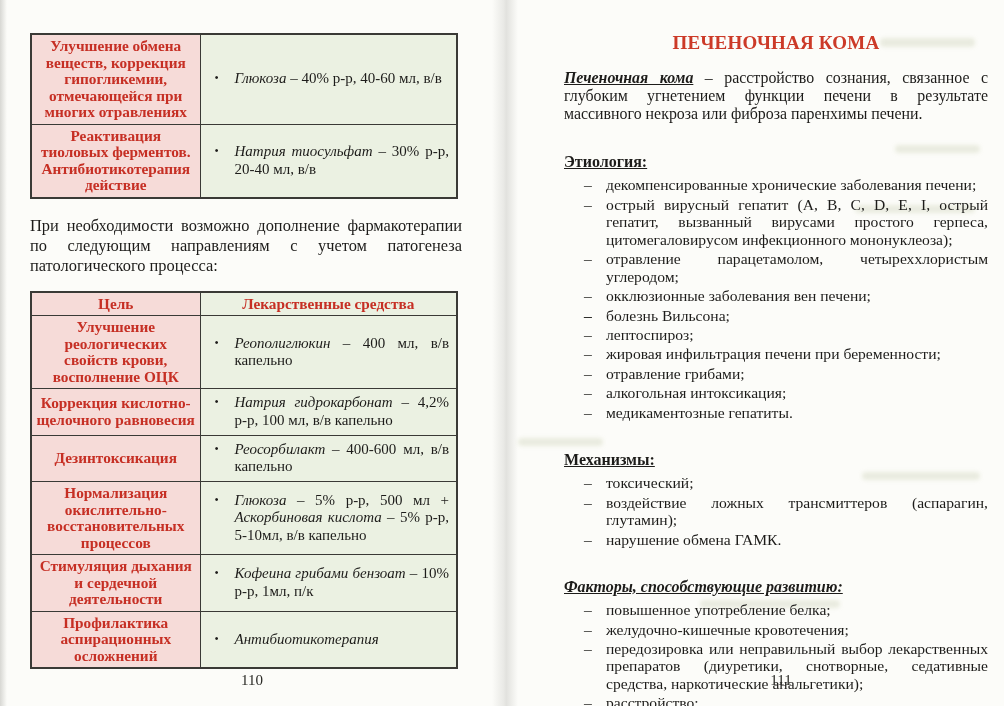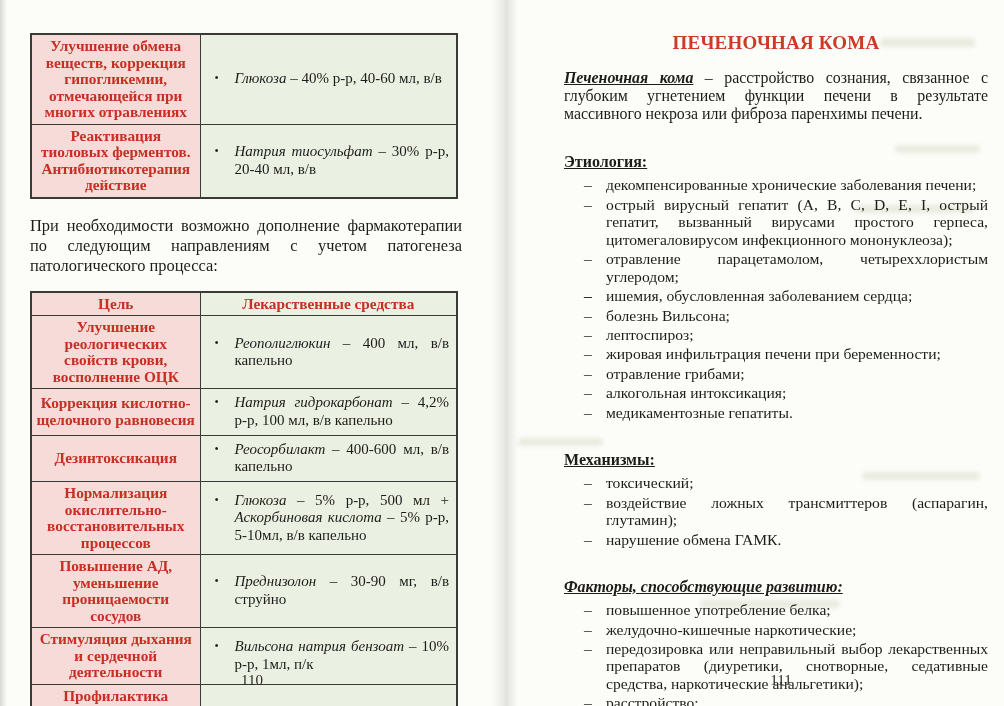--- a/index.html
+++ b/index.html
@@ -136,29 +136,23 @@
               <div class="drug"><span class="bullet">•</span><em>Реосорбилакт</em><span> – 400-600 мл, в/в капельно</span></div>
             </td>
           </tr>
           <tr>
             <td class="goal-cell">Нормализация окислительно-восстановительных процессов</td>
             <td class="drugs-cell">
               <div class="drug"><span class="bullet">•</span><em>Глюкоза</em><span> – 5% р-р, 500 мл + </span><em>Аскорбиновая кислота</em><span> – 5% р-р, 5-10мл, в/в капельно</span></div>
             </td>
           </tr>
           <tr>
-            <td class="goal-cell">Повышение АД, уменьшение проницаемости сосудов</td>
-            <td class="drugs-cell">
-              <div class="drug"><span class="bullet">•</span><em>Преднизолон</em><span> – 30-90 мг, в/в струйно</span></div>
-            </td>
-          </tr>
-          <tr>
             <td class="goal-cell">Стимуляция дыхания и сердечной деятельности</td>
             <td class="drugs-cell">
-              <div class="drug"><span class="bullet">•</span><em>Вильсона натрия бензоат</em><span> – 10% р-р, 1мл, п/к</span></div>
+              <div class="drug"><span class="bullet">•</span><em>Кофеина грибами бензоат</em><span> – 10% р-р, 1мл, п/к</span></div>
             </td>
           </tr>
           <tr>
             <td class="goal-cell">Профилактика аспирационных осложнений</td>
             <td class="drugs-cell">
               <div class="drug"><span class="bullet">•</span><em>Антибиотикотерапия</em></div>
             </td>
           </tr>
         </tbody>
     </table>
@@ -171,43 +165,43 @@
 
     <p class="def"><span class="term">Печеночная кома</span><span> – расстройство сознания, связанное с глубоким угнетением функции печени в результате массивного некроза или фиброза паренхимы печени.</span></p>
 
     <div id="sections">
         <div class="section">
           <div class="section-heading"><span>Этиология:</span></div>
           <div class="list">
             <div class="list-item"><span class="dash">–</span><span>декомпенсированные хронические заболевания печени;</span></div>
             <div class="list-item"><span class="dash">–</span><span>острый вирусный гепатит (А, В, С, D, Е, I, острый гепатит, вызванный вирусами простого герпеса, цитомегаловирусом инфекционного мононуклеоза);</span></div>
             <div class="list-item"><span class="dash">–</span><span>отравление парацетамолом, четыреххлористым углеродом;</span></div>
+            <div class="list-item"><span class="dash">–</span><span>окклюзионные заболевания вен печени;</span></div>
             <div class="list-item"><span class="dash">–</span></div>
-            <div class="list-item"><span class="dash">–</span><span>ишемия, обусловленная заболеванием сердца;</span></div>
             <div class="list-item"><span class="dash">–</span><span>болезнь Вильсона;</span></div>
             <div class="list-item"><span class="dash">–</span><span>лептоспироз;</span></div>
             <div class="list-item"><span class="dash">–</span><span>жировая инфильтрация печени при беременности;</span></div>
             <div class="list-item"><span class="dash">–</span><span>отравление грибами;</span></div>
             <div class="list-item"><span class="dash">–</span><span>алкогольная интоксикация;</span></div>
             <div class="list-item"><span class="dash">–</span><span>медикаментозные гепатиты.</span></div>
           </div>
         </div>
         <div class="section">
           <div class="section-heading"><span>Механизмы:</span></div>
           <div class="list">
             <div class="list-item"><span class="dash">–</span><span>токсический;</span></div>
             <div class="list-item"><span class="dash">–</span><span>воздействие ложных трансмиттеров (аспарагин, глутамин);</span></div>
             <div class="list-item"><span class="dash">–</span><span>нарушение обмена ГАМК.</span></div>
           </div>
         </div>
         <div class="section">
           <div class="section-heading italic"><span>Факторы, способствующие развитию:</span></div>
           <div class="list">
             <div class="list-item"><span class="dash">–</span><span>повышенное употребление белка;</span></div>
-            <div class="list-item"><span class="dash">–</span><span>желудочно-кишечные наркотические;</span></div>
+            <div class="list-item"><span class="dash">–</span><span>желудочно-кишечные кровотечения;</span></div>
             <div class="list-item"><span class="dash">–</span><span>передозировка или неправильный выбор лекарственных препаратов (диуретики, снотворные, седативные средства, наркотические анальгетики);</span></div>
             <div class="list-item"><span class="dash">–</span><span>расстройство;</span></div>
             <div class="list-item"><span class="dash">–</span><span>гипогликемия;</span></div>
             <div class="list-item"><span class="dash">–</span><span>прием алкоголя;</span></div>
           </div>
         </div>
       </div>
 
     <div class="pagenum">111</div>
   </div>

